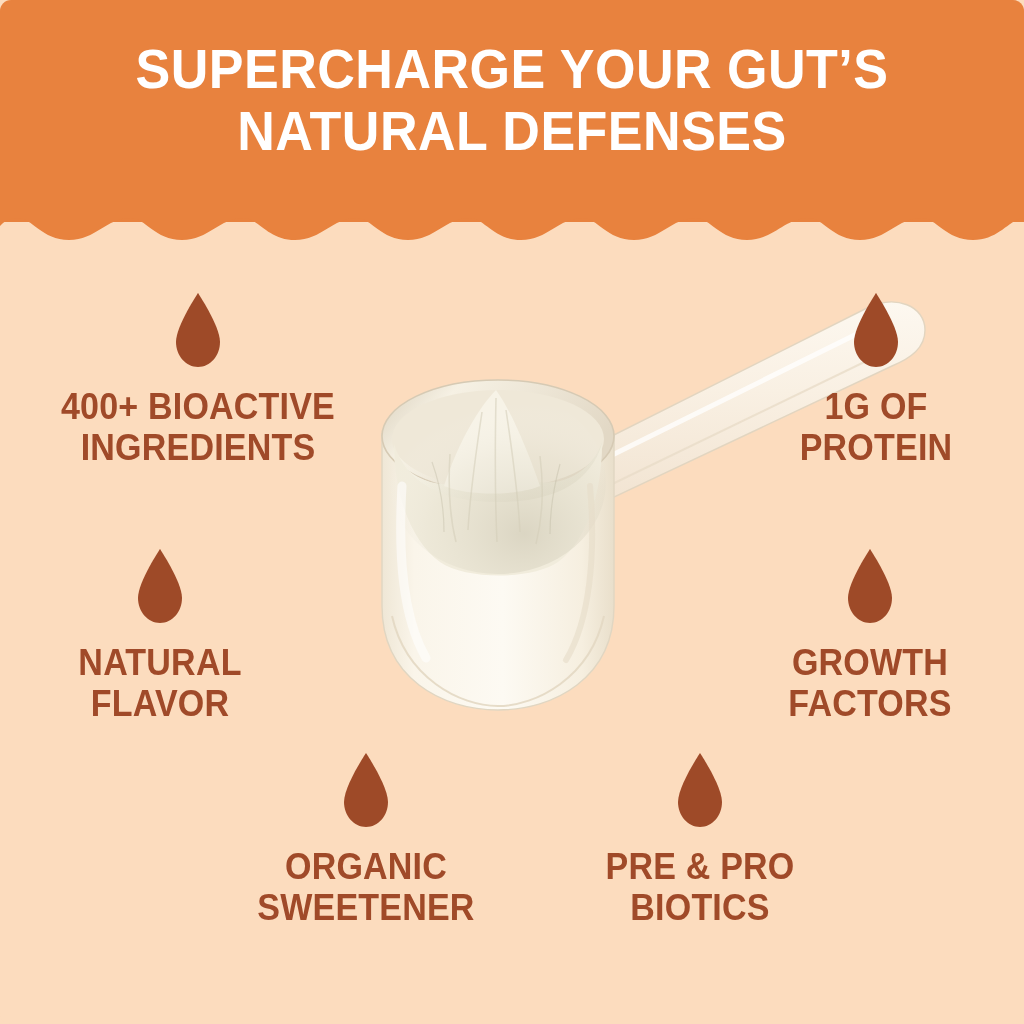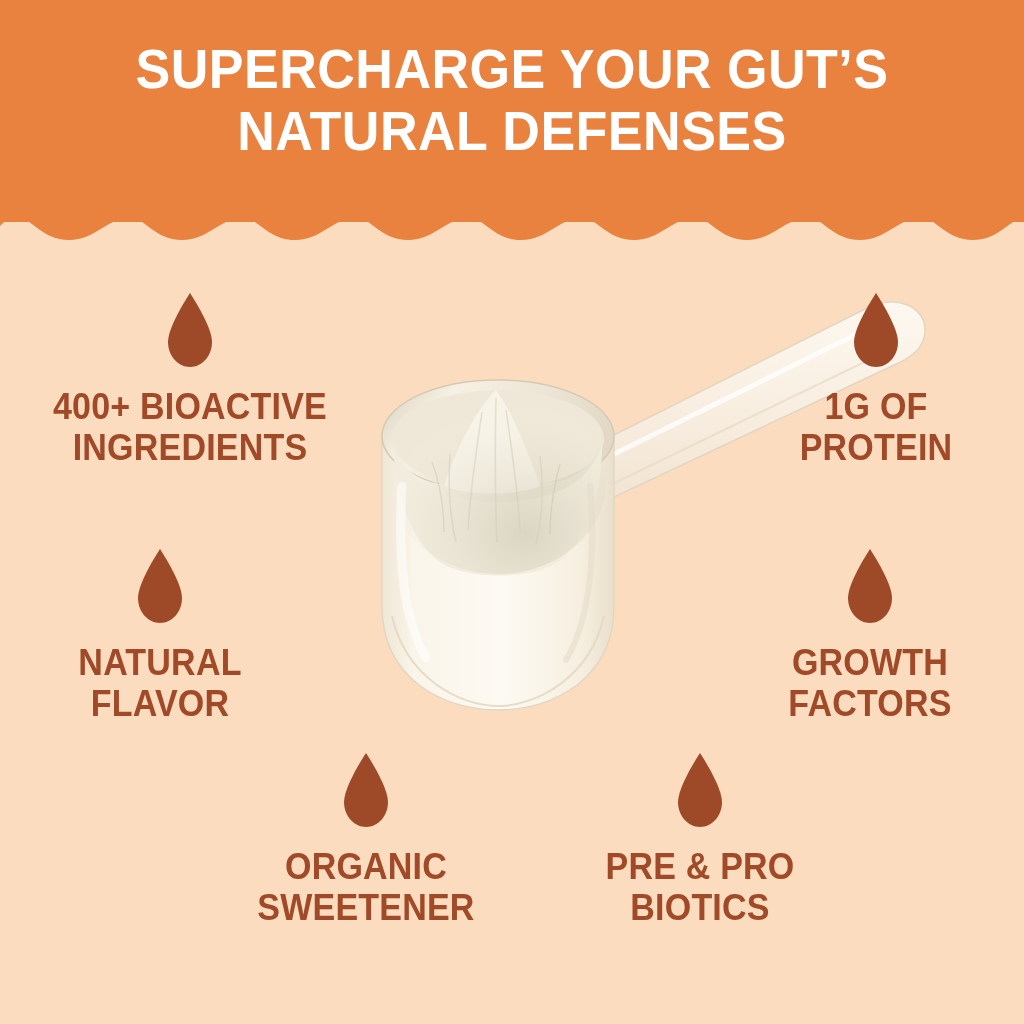--- a/index.html
+++ b/index.html
@@ -7,20 +7,21 @@
     width:1024px;height:1024px;
     font-family:"Liberation Sans",sans-serif;
     background:#FCDCBE;
     overflow:hidden;
   }
   #stage{
     position:relative;
     width:1024px;height:1024px;
     background:#FCDCBE;
     overflow:hidden;
+    border-radius:11px;
   }
 
   
   .header-band{
     position:absolute;left:0;top:0;width:1024px;height:222px;
     background:#E8823E;
   }
   .wave-strip{
     position:absolute;left:0;top:210px;width:1024px;height:46px;
     overflow:hidden;line-height:0;
@@ -63,21 +64,21 @@
     font-size:37px;
     line-height:41px;
     letter-spacing:0.2px;
     text-transform:uppercase;
     transform:scaleX(0.92);
     transform-origin:50% 50%;
     white-space:pre-line;
   }
 
   
-  #b-bioactive{ left:20px;  top:292px; }
+  #b-bioactive{ left:28px;  top:292px; }
   #b-protein  { left:706px; top:292px; }
   #b-flavor   { left:-10px; top:548px; }
   #b-growth   { left:700px; top:548px; }
   #b-sweetener{ left:196px; top:752px; }
   #b-probiotic{ left:530px; top:752px; }
 
   
   #scoop{
     position:absolute;
     left:340px;top:286px;

